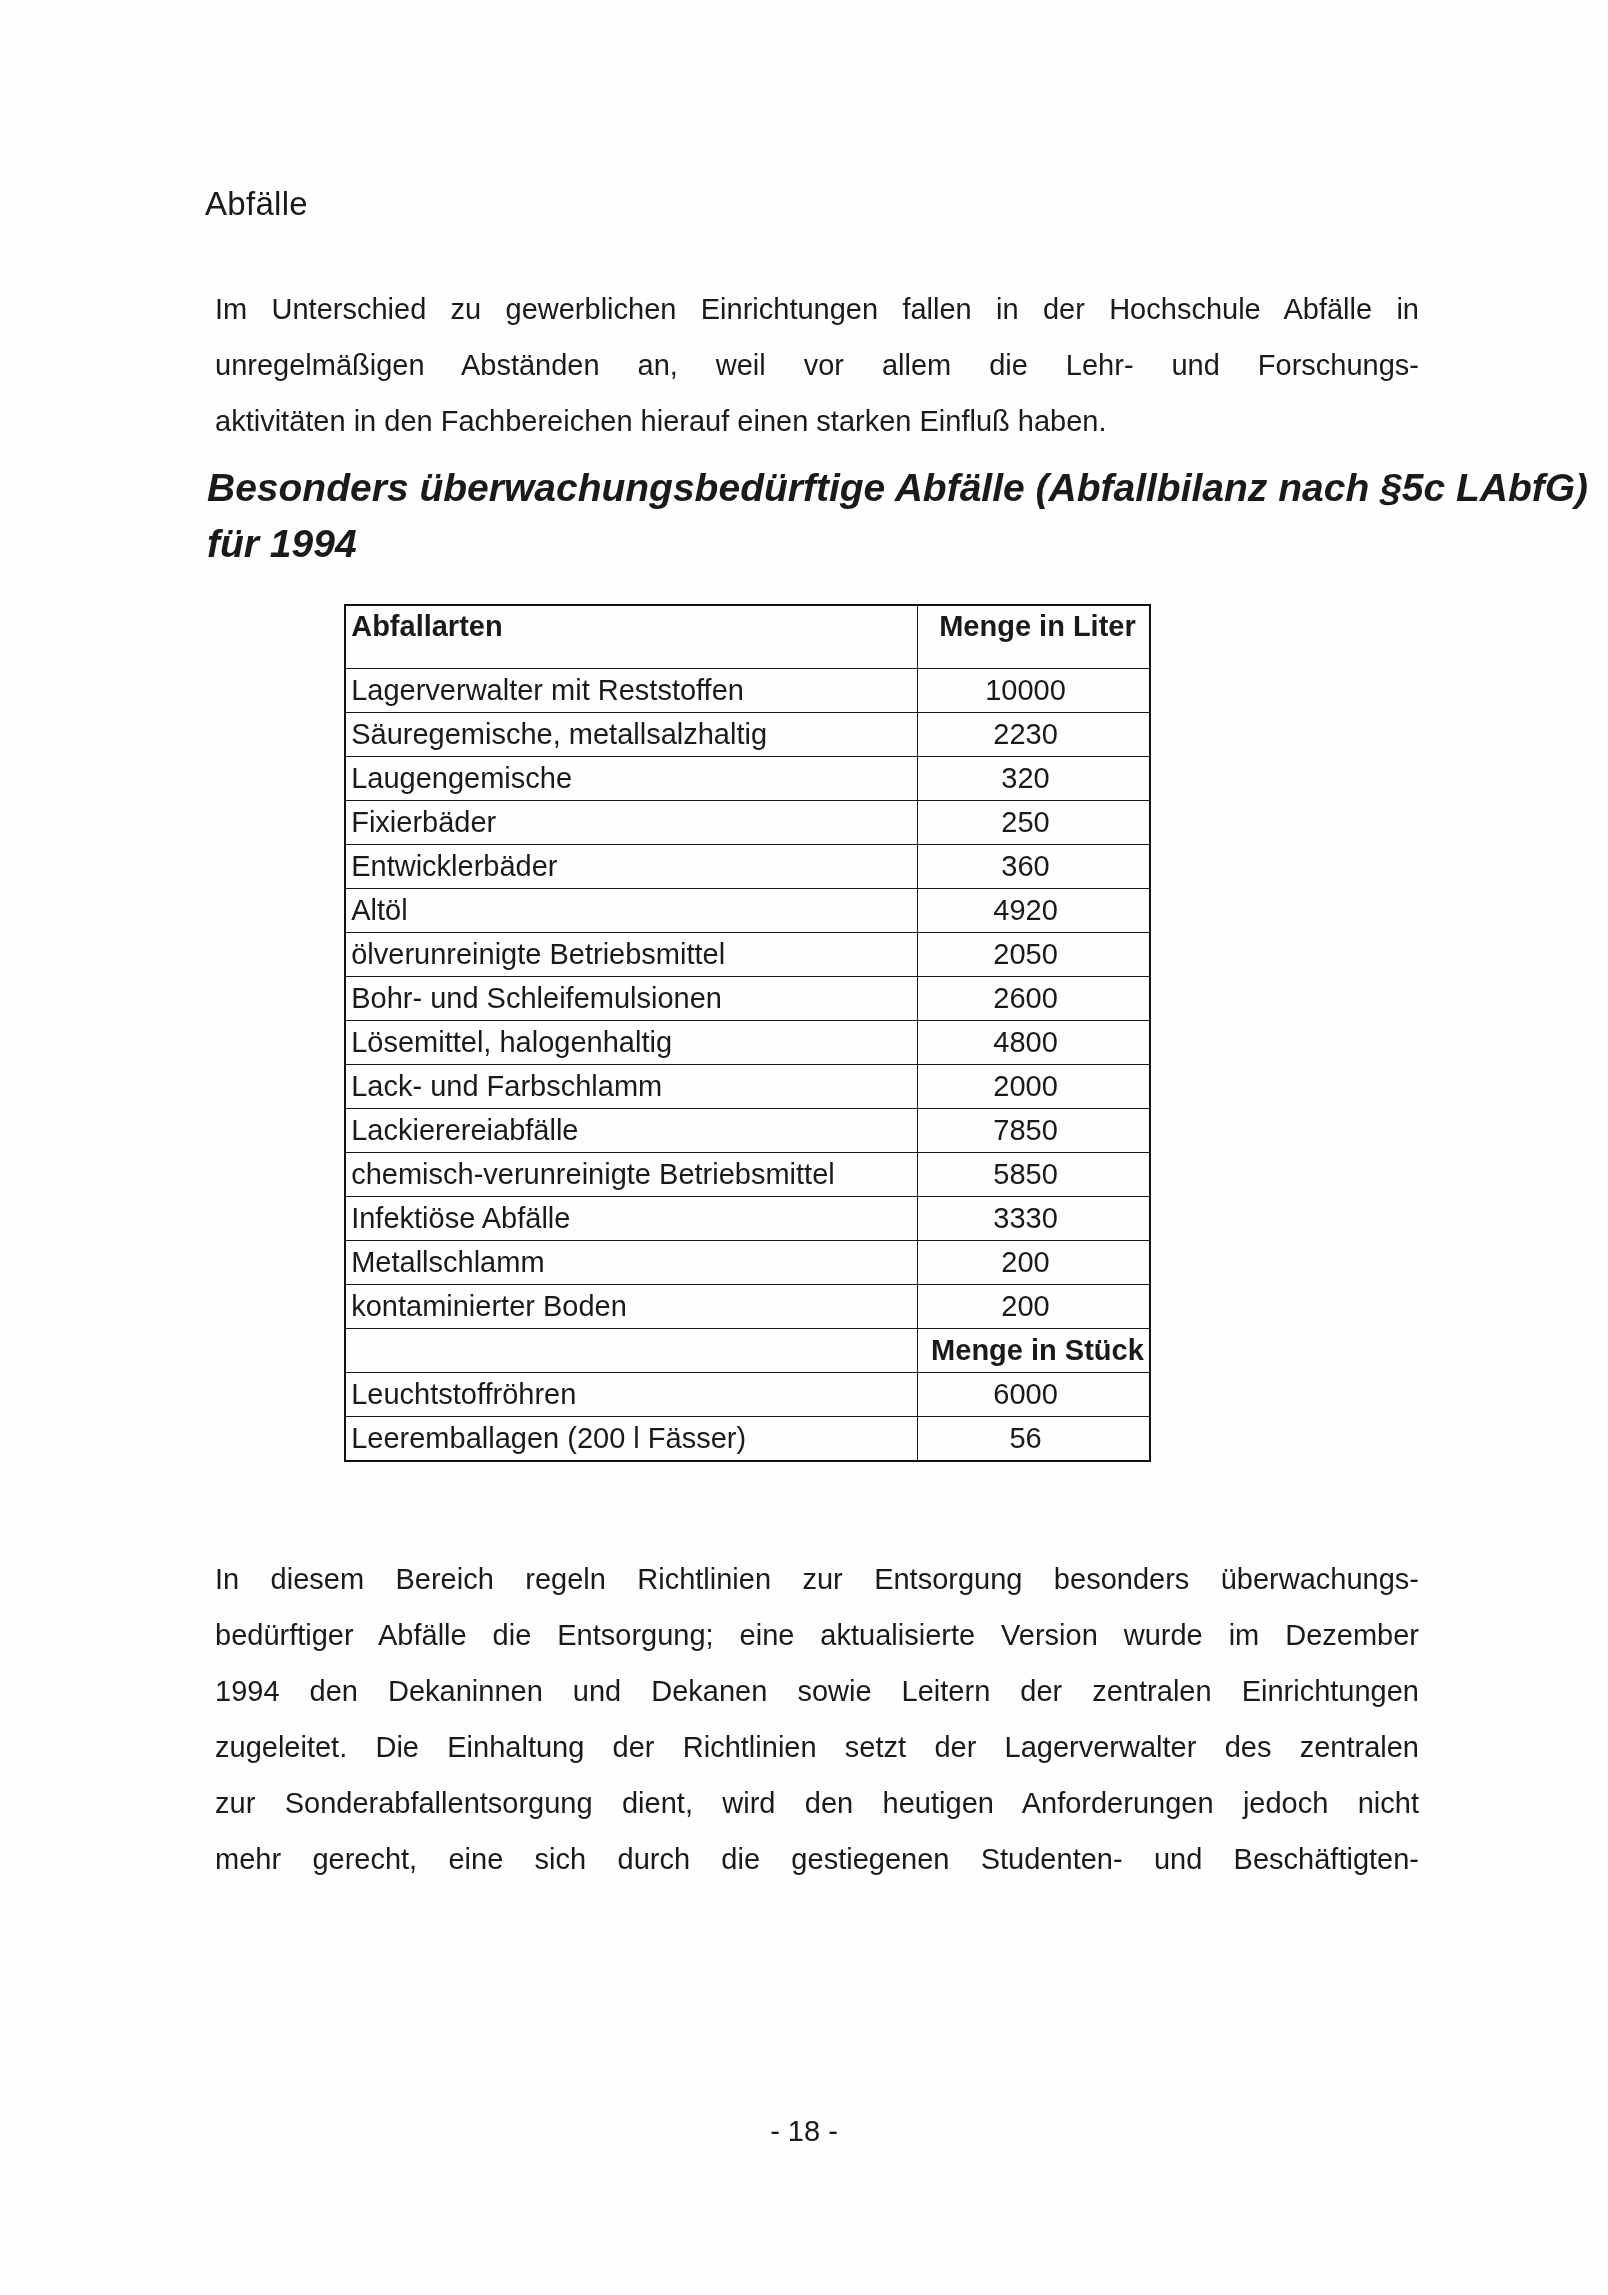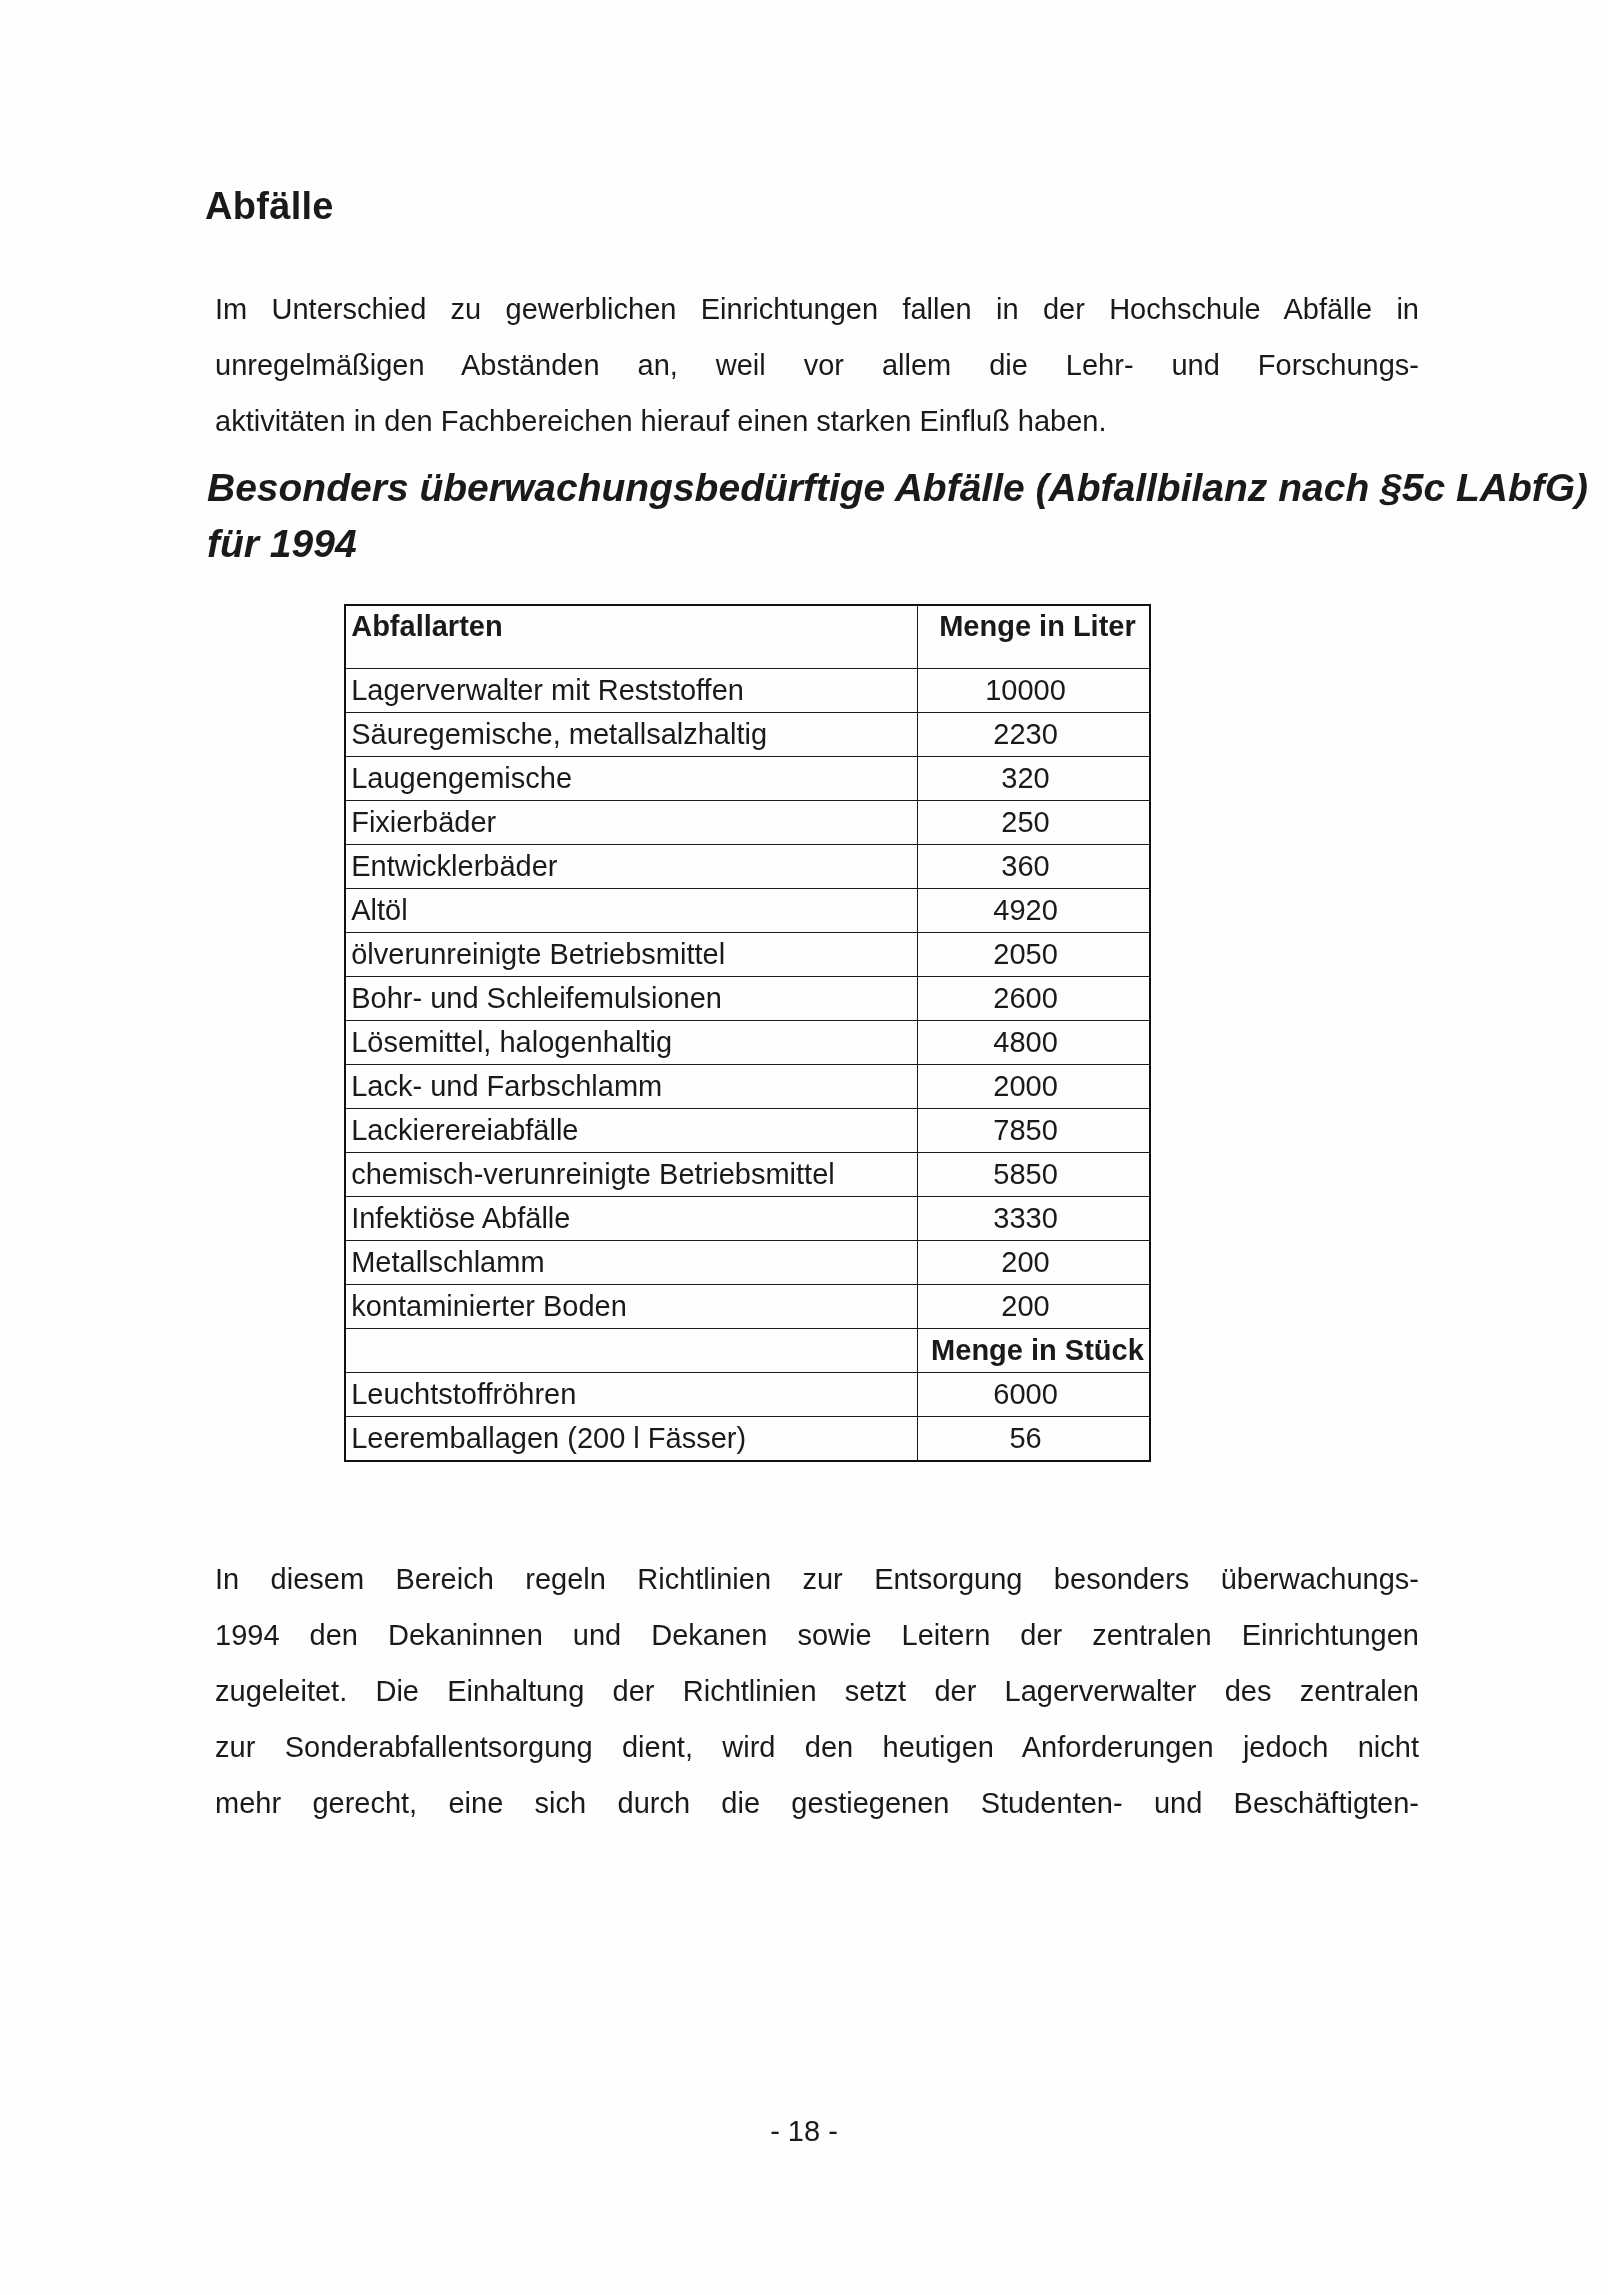--- a/index.html
+++ b/index.html
@@ -18,22 +18,22 @@
     .page {
       position: absolute;
       left: 0; top: 0;
       width: 1608px; height: 2295px;
       background: #fefefe;
     }
     .heading {
       position: absolute;
       left: 205px;
       top: 185px;
-      font-size: 38px;
-      font-weight: bold;
+      font-size: 33px;
+      font-weight: normal;
       letter-spacing: 0.3px;
       margin: 0;
     }
     .para {
       position: absolute;
       left: 207px;
       width: 1204px;
       font-size: 29px;
       line-height: 56px;
       text-align: justify;
@@ -223,20 +223,21 @@
         </tr>
         <tr>
           <td class="name">Leeremballagen (200 l Fässer)</td>
           <td class="qty">56</td>
         </tr>
       </tbody>
   </table>
 
   <p class="para" id="body2">
     <span class="line">In diesem Bereich regeln Richtlinien zur Entsorgung besonders überwachungs-</span>
+    <span class="line">bedürftiger Abfälle die Entsorgung; eine aktualisierte Version wurde im Dezember</span>
     <span class="line">1994 den Dekaninnen und Dekanen sowie Leitern der zentralen Einrichtungen</span>
     <span class="line">zugeleitet. Die Einhaltung der Richtlinien setzt der Lagerverwalter des zentralen</span>
     <span class="line">zur Sonderabfallentsorgung dient, wird den heutigen Anforderungen jedoch nicht</span>
     <span class="line">mehr gerecht, eine sich durch die gestiegenen Studenten- und Beschäftigten-</span>
   </p>
 
   <p class="page-number">- 18 -</p>
 </div>
 
 

